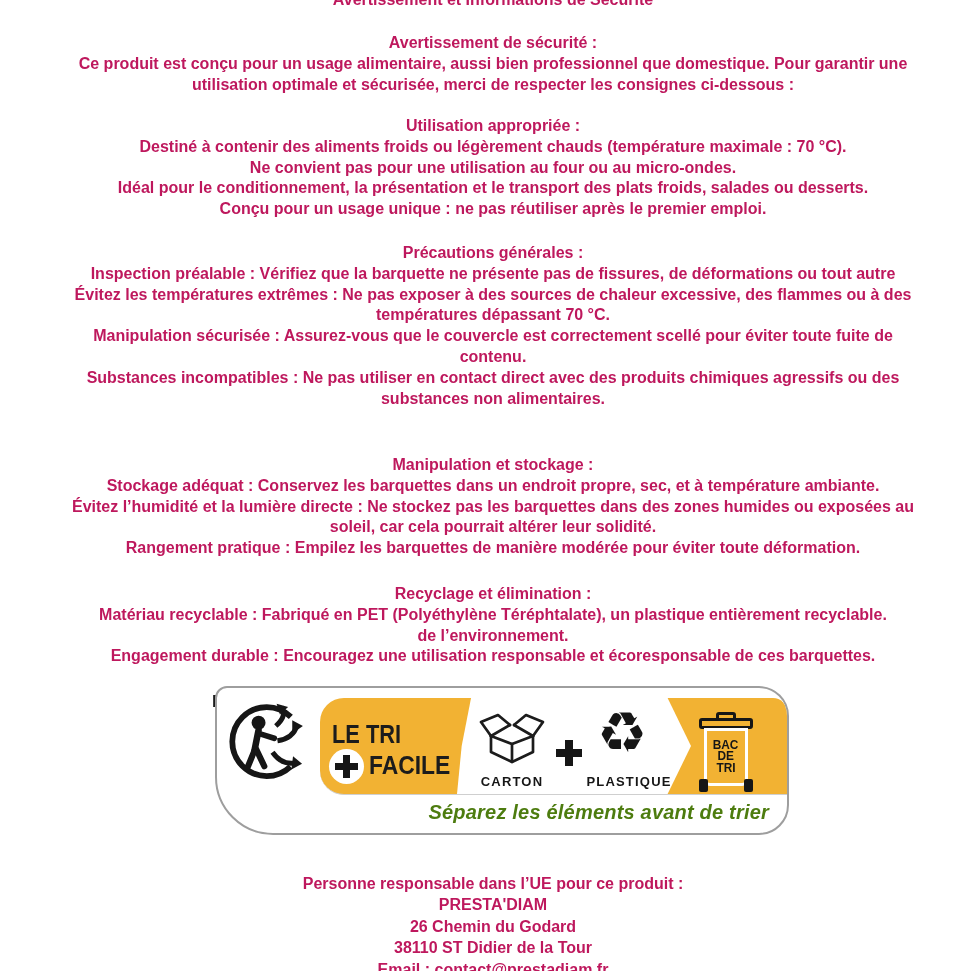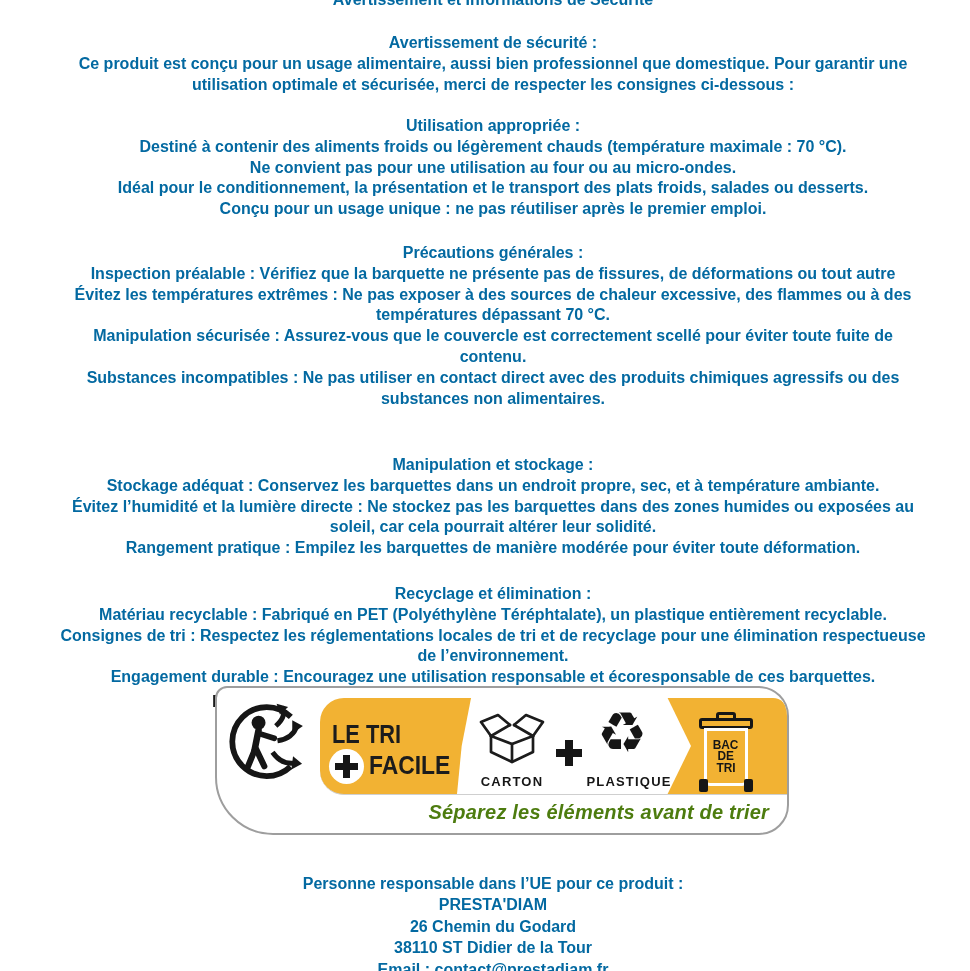--- a/index.html
+++ b/index.html
@@ -4,21 +4,21 @@
 <style>
   html,body{margin:0;padding:0;background:#fff;}
   .canvas{
     position:relative;width:970px;height:971px;overflow:hidden;background:#fff;
     font-family:"Liberation Sans","DejaVu Sans",sans-serif;
     font-weight:700;color:#1a1a1a;
   }
   
   .ln{
     display:flex;justify-content:center;white-space:nowrap;
-    font-size:16px;line-height:20.8px;font-weight:700;color:#0369a1;margin-left:16px;
+    font-size:16px;line-height:20.8px;font-weight:700;color:#be185d;margin-left:16px;
   }
   .title{position:absolute;top:-10px;left:0;right:0;}
   .sec{position:absolute;left:0;right:0;}
   .s0{top:33px}
   .s1{top:116px}
   .s2{top:243px}
   .s3{top:455px}
   .s4{top:584px}
   .footer{position:absolute;left:0;right:0;top:873px;}
   .footer .ln{line-height:21.4px;}
@@ -116,21 +116,20 @@
     <div class="ln hd">Manipulation et stockage :</div>
     <div class="ln">Stockage adéquat : Conservez les barquettes dans un endroit propre, sec, et à température ambiante.</div>
     <div class="ln">Évitez l’humidité et la lumière directe : Ne stockez pas les barquettes dans des zones humides ou exposées au</div>
     <div class="ln">soleil, car cela pourrait altérer leur solidité.</div>
     <div class="ln">Rangement pratique : Empilez les barquettes de manière modérée pour éviter toute déformation.</div>
   </section>
 
   <section class="sec s4">
     <div class="ln hd">Recyclage et élimination :</div>
     <div class="ln">Matériau recyclable : Fabriqué en PET (Polyéthylène Téréphtalate), un plastique entièrement recyclable.</div>
-    <div class="ln">Consignes de tri : Respectez les réglementations locales de tri et de recyclage pour une élimination respectueuse</div>
     <div class="ln">de l’environnement.</div>
     <div class="ln">Engagement durable : Encouragez une utilisation responsable et écoresponsable de ces barquettes.</div>
   </section>
 
   <div class="fr">FR</div>
 
   <div class="tri-label">
 
     <svg class="triman" viewBox="0 0 95 95" aria-hidden="true">
       <circle cx="46" cy="47" r="42" fill="none" stroke="#161616" stroke-width="7" stroke-dasharray="196 68" stroke-dashoffset="230"></circle>

